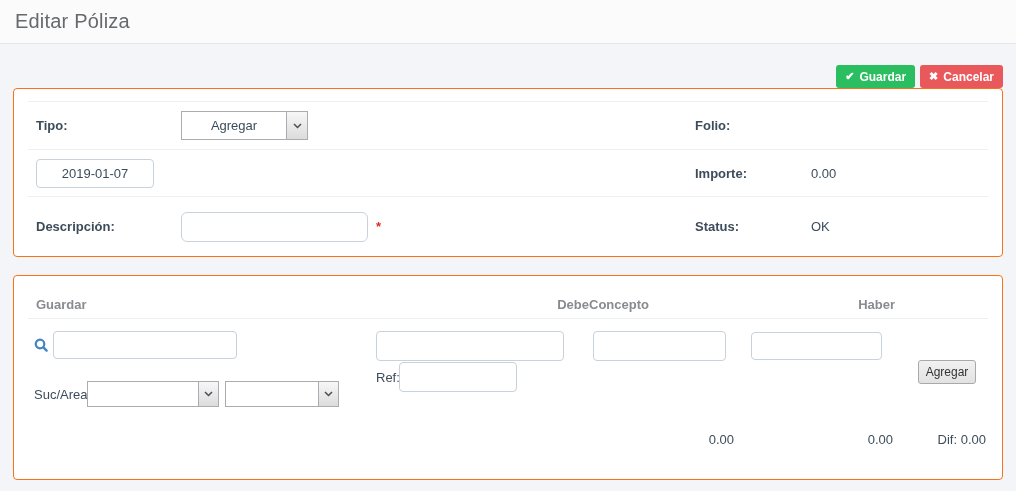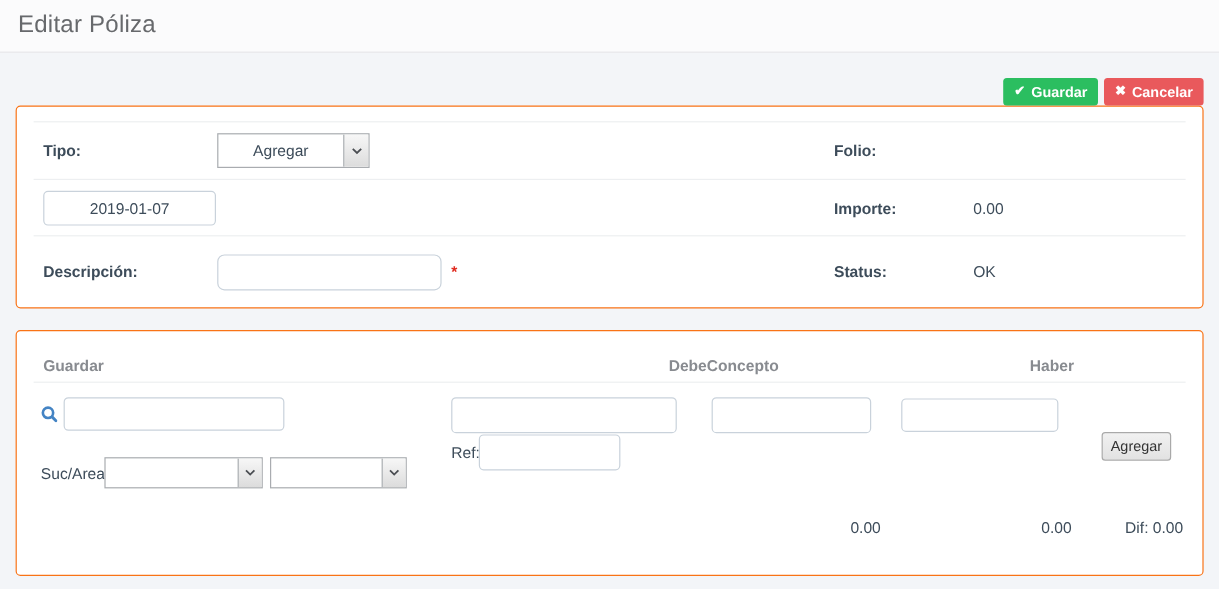--- a/index.html
+++ b/index.html
@@ -26,21 +26,21 @@
   .frow { display:flex; align-items:center; border-top:1px solid #edeff1; }
   .frow.r1 { height:48px; } .frow.r2 { height:47px; } .frow.r3 { height:60px; }
   .fcell-left { width:661px; display:flex; align-items:center; padding-left:8px; }
   .fcell-right { flex:1; display:flex; align-items:center; padding-left:6px; }
   .flabel { font-weight:bold; color:#3d4c5a; }
   .fcell-left .flabel { width:145px; }
   .fcell-right .flabel { width:116px; }
   .fvalue { color:#3d4c5a; }
 
   .tbox { border:1px solid #c9d2db; border-radius:4px; background:#fff; font-family:inherit; font-size:13px; color:#3d4c5a; outline:none; }
-  .input-fecha { width:144px; height:29px; text-align:center; }
+  .input-fecha { width:118px; height:29px; text-align:center; }
   .input-desc  { width:187px; height:30px; border-radius:6px; padding:0 8px; }
   .req { color:#e02a1f; margin-left:8px; font-weight:bold; }
 
   
   .select { display:inline-flex; align-items:stretch; background:#fff; border:1px solid #a9acb0; cursor:pointer; overflow:hidden; }
   .select-value { flex:1; display:flex; align-items:center; justify-content:center; color:#3d4c5a; }
   .select-arrow { width:21px; background:linear-gradient(#f7f7f7,#dcdcdc); border-left:1px solid #a9acb0; display:flex; align-items:center; justify-content:center; }
   .sel-tipo { width:127px; height:29px; }
   .sel-suc  { height:26px; }
   .sel-suc .select-arrow { width:20px; }

